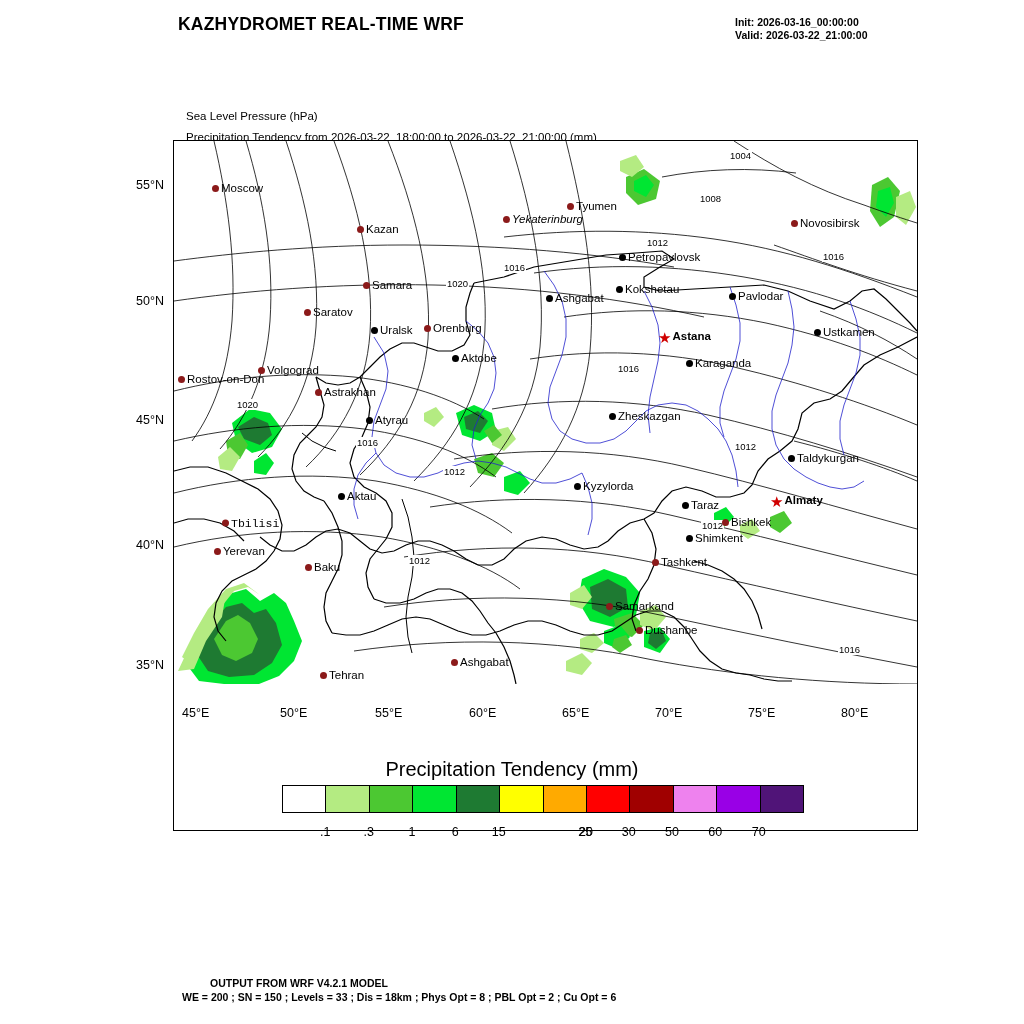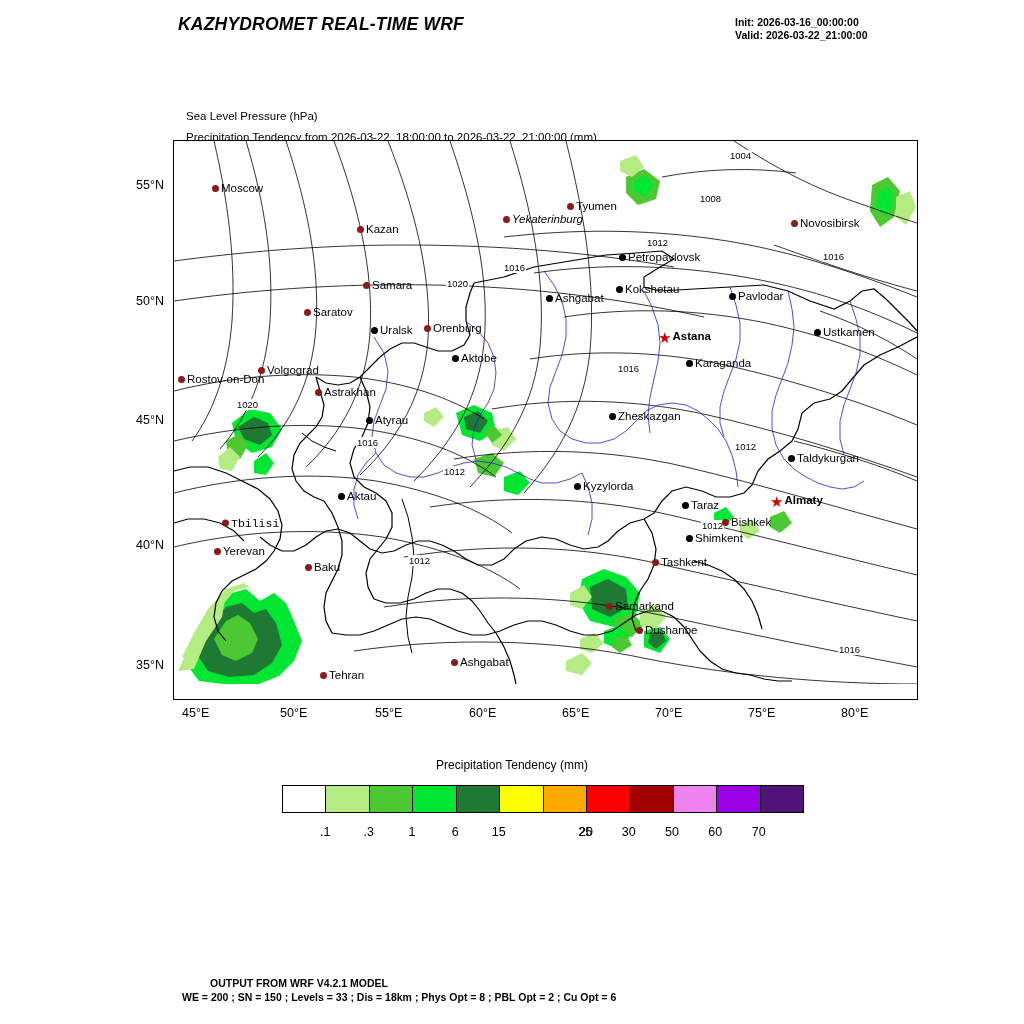--- a/index.html
+++ b/index.html
@@ -19,21 +19,20 @@
     position: absolute;
     inset: 0;
   }
   #main-title {
     position: absolute;
     left: 178px;
     top: 14px;
     font-size: 17.5px;
     font-weight: bold;
     letter-spacing: 0.2px;
-    font-style: italic;
   }
   .run-info {
     position: absolute;
     left: 735px;
     top: 16px;
     font-size: 10.5px;
     line-height: 13px;
     font-weight: bold;
   }
   .subtitle {
@@ -44,21 +43,21 @@
   }
   #subtitle-precip { top: 86px; margin-top: 44px; }
   #subtitle-slp { top: 109px; }
 
   
   #map-frame {
     position: absolute;
     left: 173px;
     top: 140px;
     width: 745px;
-    height: 560px;
+    height: 691px;
     border: 1.2px solid #000;
     box-sizing: border-box;
     overflow: hidden;
     background: #ffffff;
   }
   #map-svg { position: absolute; left: 0; top: 0; }
 
   .axis-label {
     position: absolute;
     font-size: 12.5px;
@@ -99,21 +98,21 @@
     background: #ffffff;
     padding: 0 1px;
   }
 
   
   #colorbar-title {
     position: absolute;
     left: 0; right: 0;
     top: 758px;
     text-align: center;
-    font-size: 12px;
+    font-size: 20px;
   }
   #colorbar {
     position: absolute;
     left: 282px;
     top: 785px;
     width: 520px;
     height: 26px;
     display: flex;
     border: 1px solid #000;
     box-sizing: content-box;

